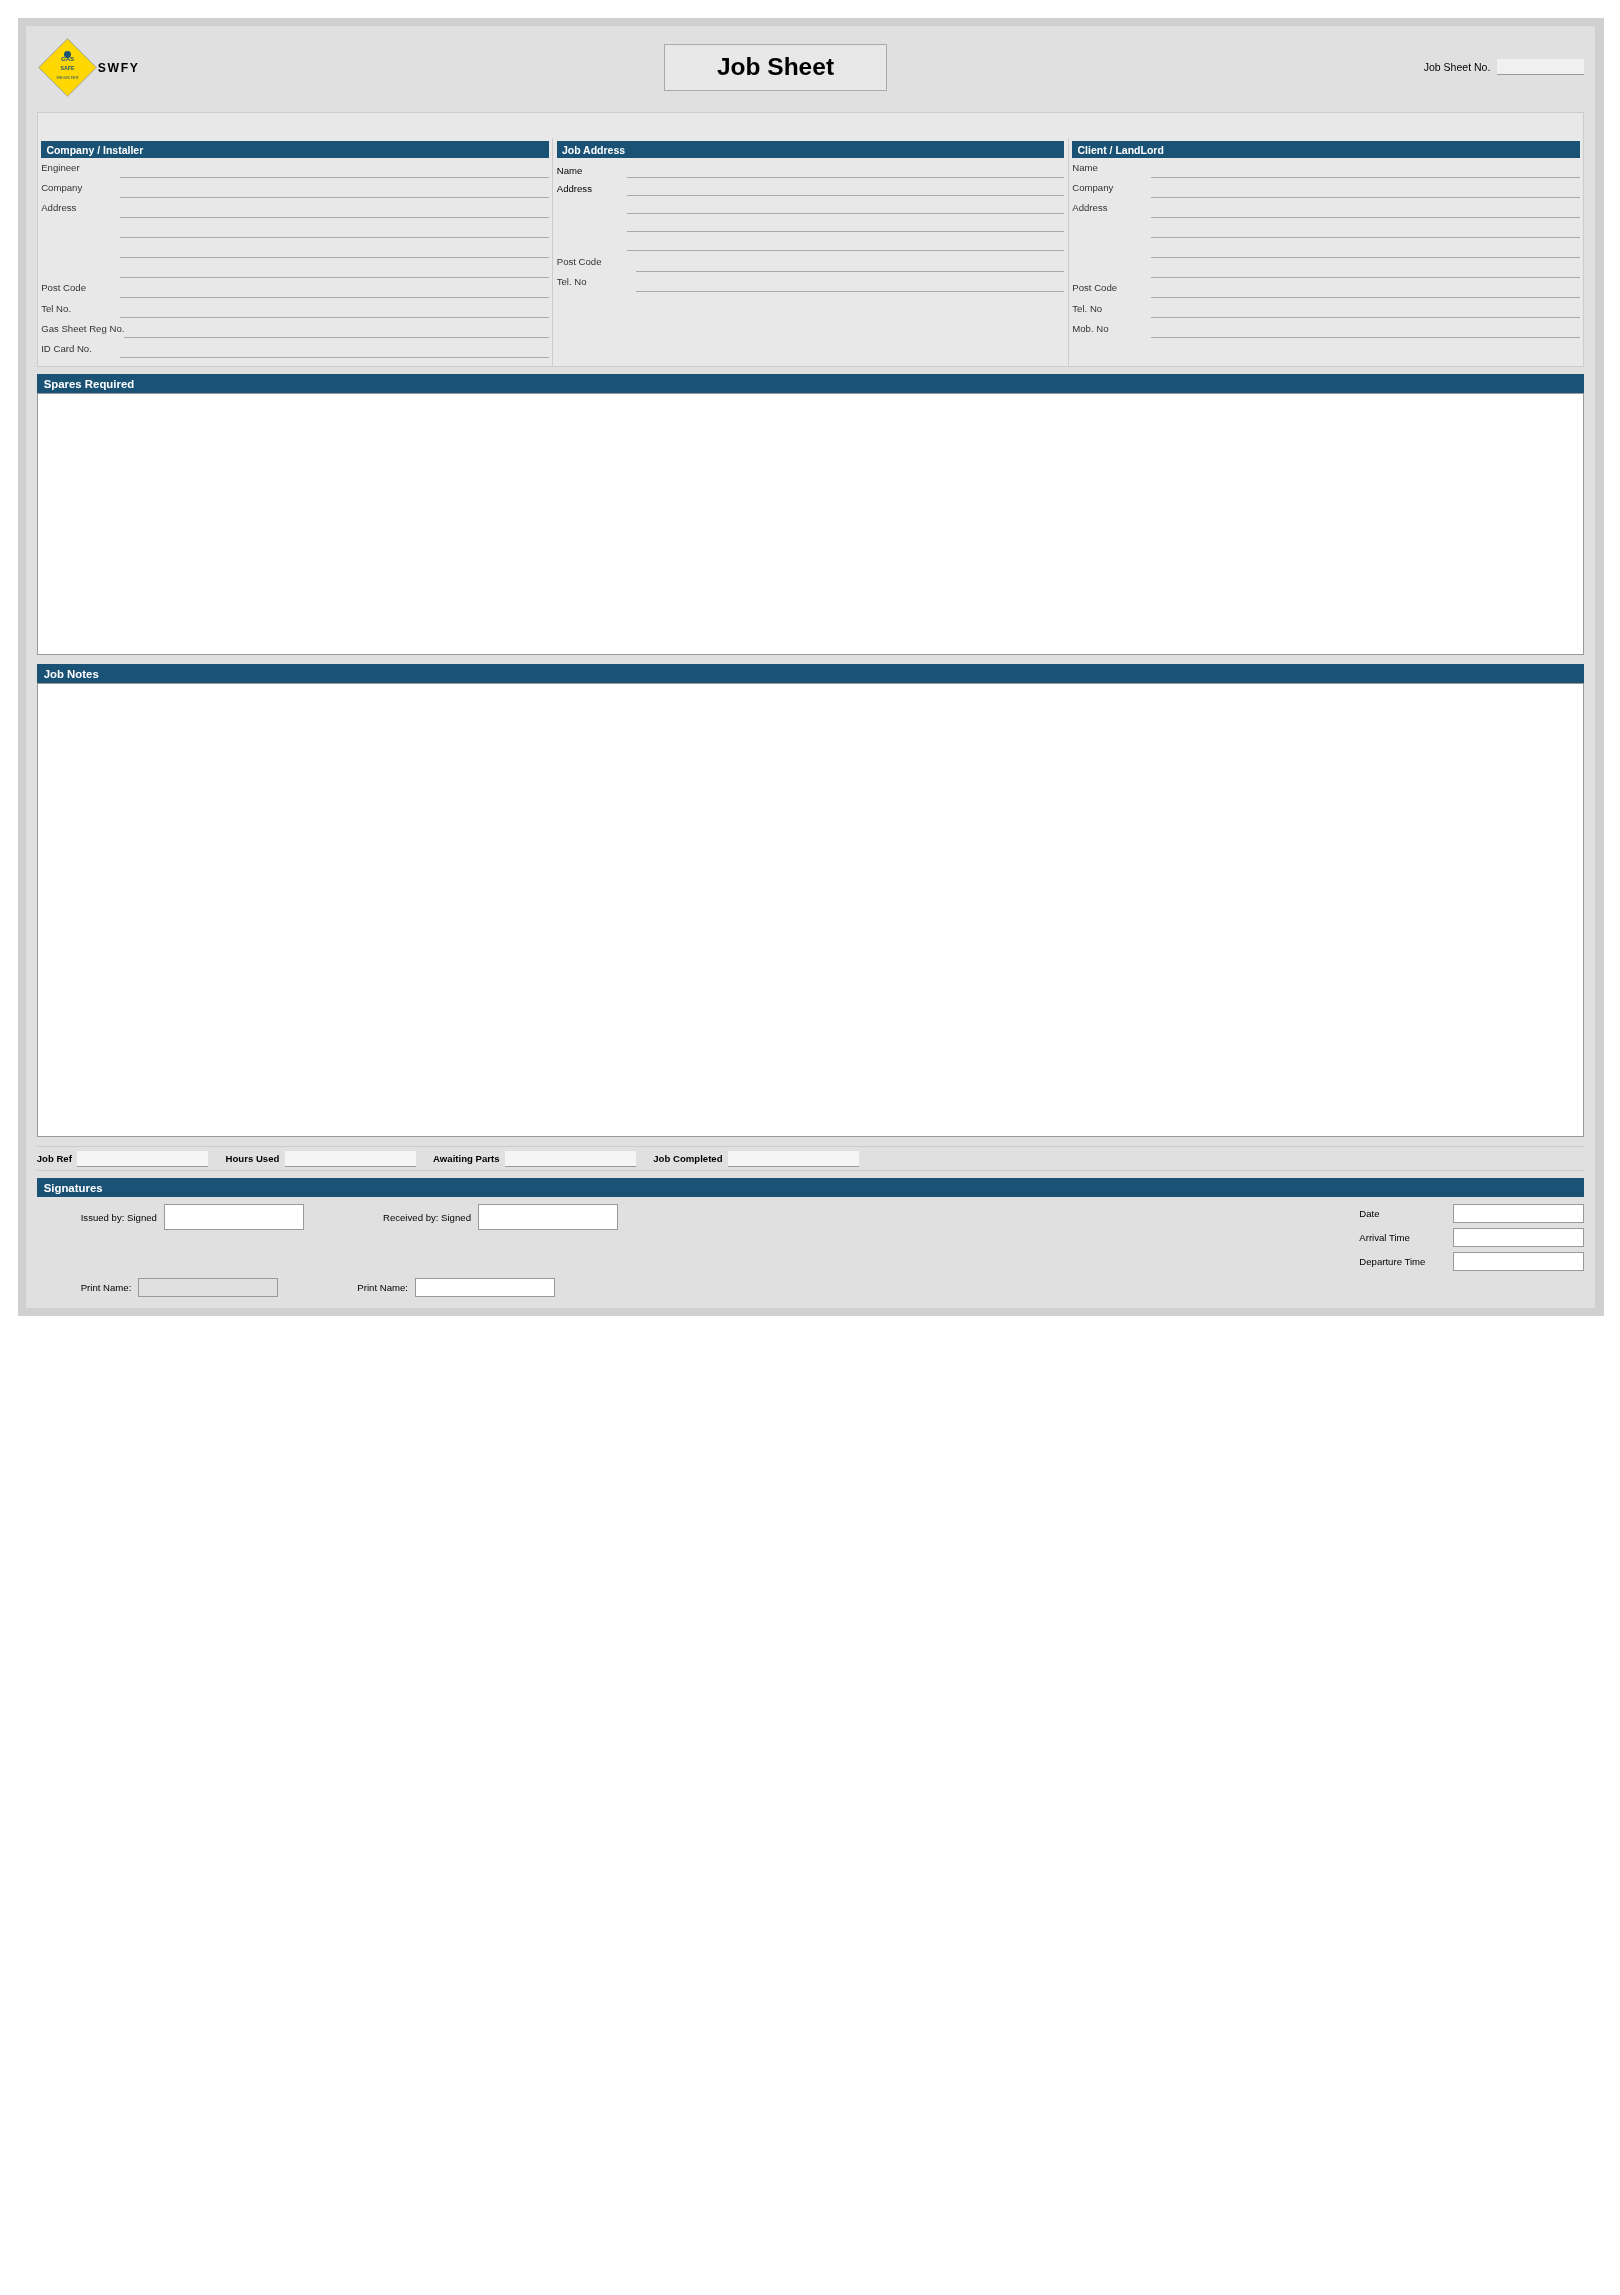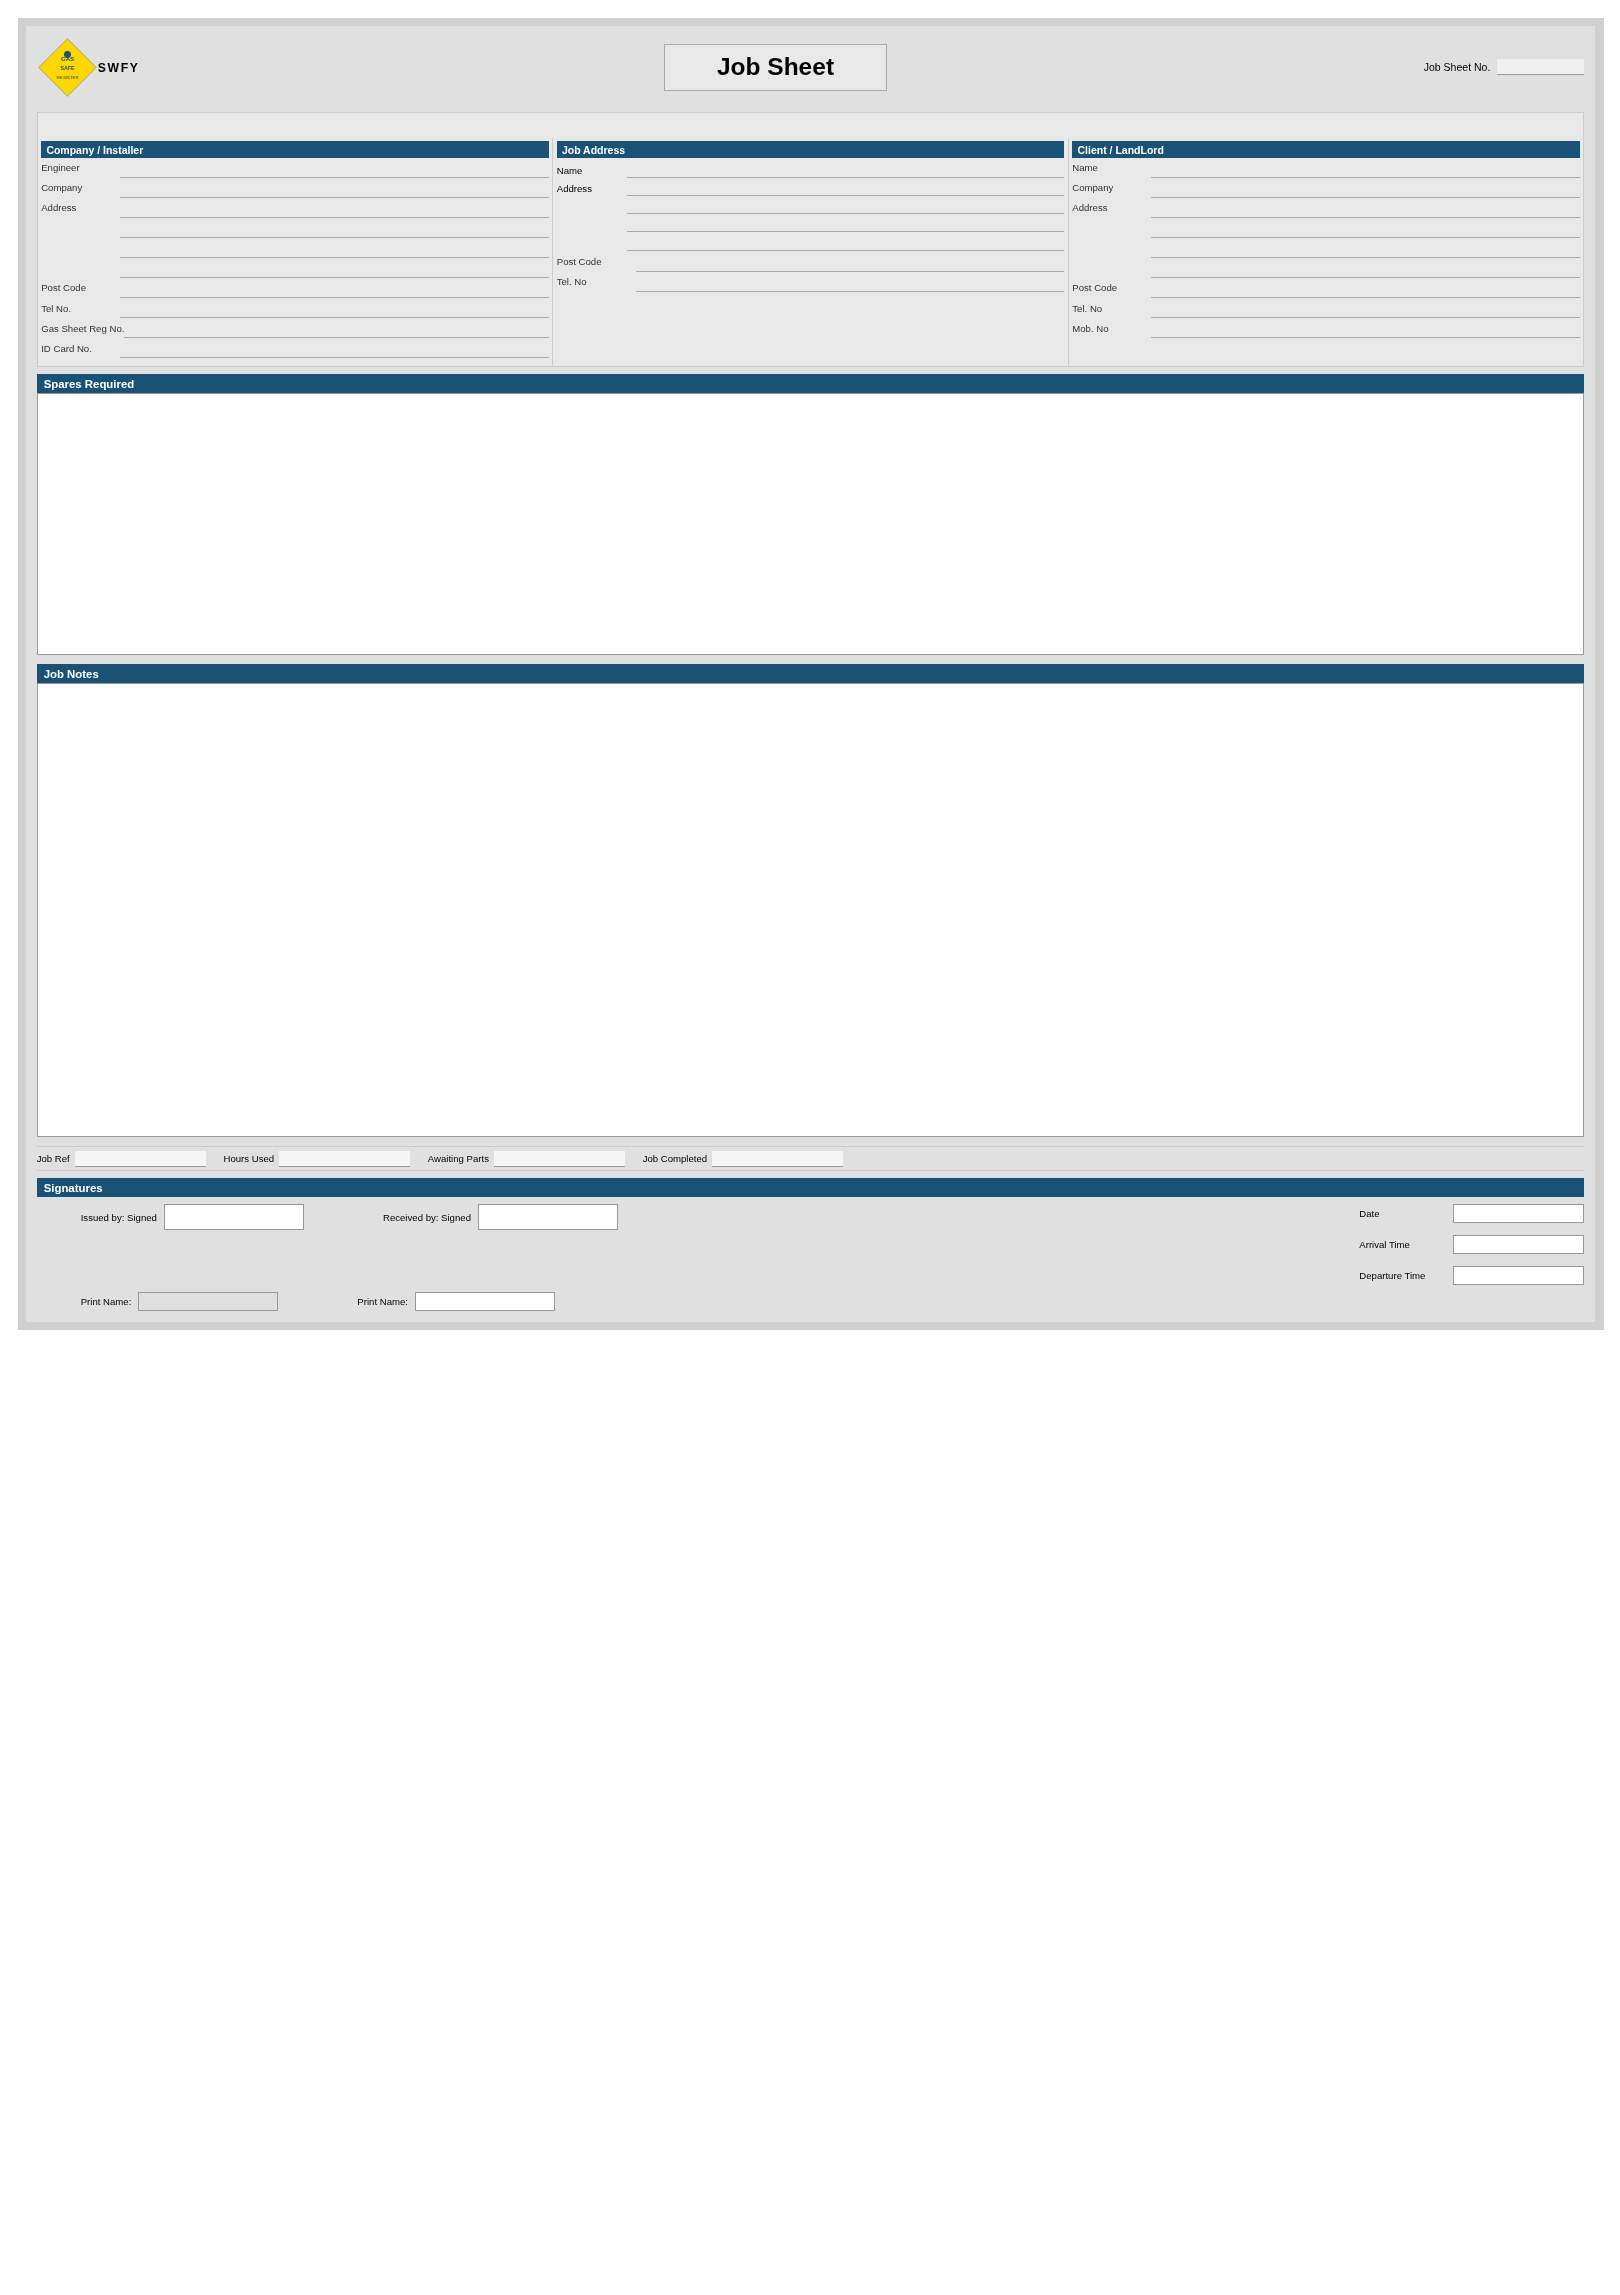--- a/index.html
+++ b/index.html
@@ -164,20 +164,21 @@
       border-bottom: 0.9px solid #ccc;
     }
     .bottom-field {
       display: flex;
       align-items: center;
       gap: 5.2px;
     }
     .bottom-field label {
       font-size: 9.6px;
       white-space: nowrap;
+      font-weight: bold;
     }
     .bottom-field input {
       border: none;
       border-bottom: 0.9px solid #999;
       width: 131px;
       font-size: 9.6px;
       background: #f5f5f5;
       padding: 1.7px 3.5px;
       height: 15.7px;
     }
@@ -421,21 +422,21 @@
 
       <div style="display:flex; align-items:flex-start; margin-top:7px; gap:35px;">
         <div class="sig-field">
           <label>Issued by: Signed</label>
           <div class="sig-input"></div>
         </div>
         <div class="sig-field">
           <label>Received by: Signed</label>
           <div class="sig-input"></div>
         </div>
-        <div style="display:flex; flex-direction:column; gap:12px; margin-left:auto;">
+        <div style="display:flex; flex-direction:column; gap:5px; margin-left:auto;">
           <div class="date-field">
             <label>Date</label>
             <input type="text" class="date-input" style="">
           </div>
           <div class="date-field">
             <label>Arrival Time</label>
             <input type="text" class="date-input" style="">
           </div>
           <div class="date-field">
             <label>Departure Time</label>

